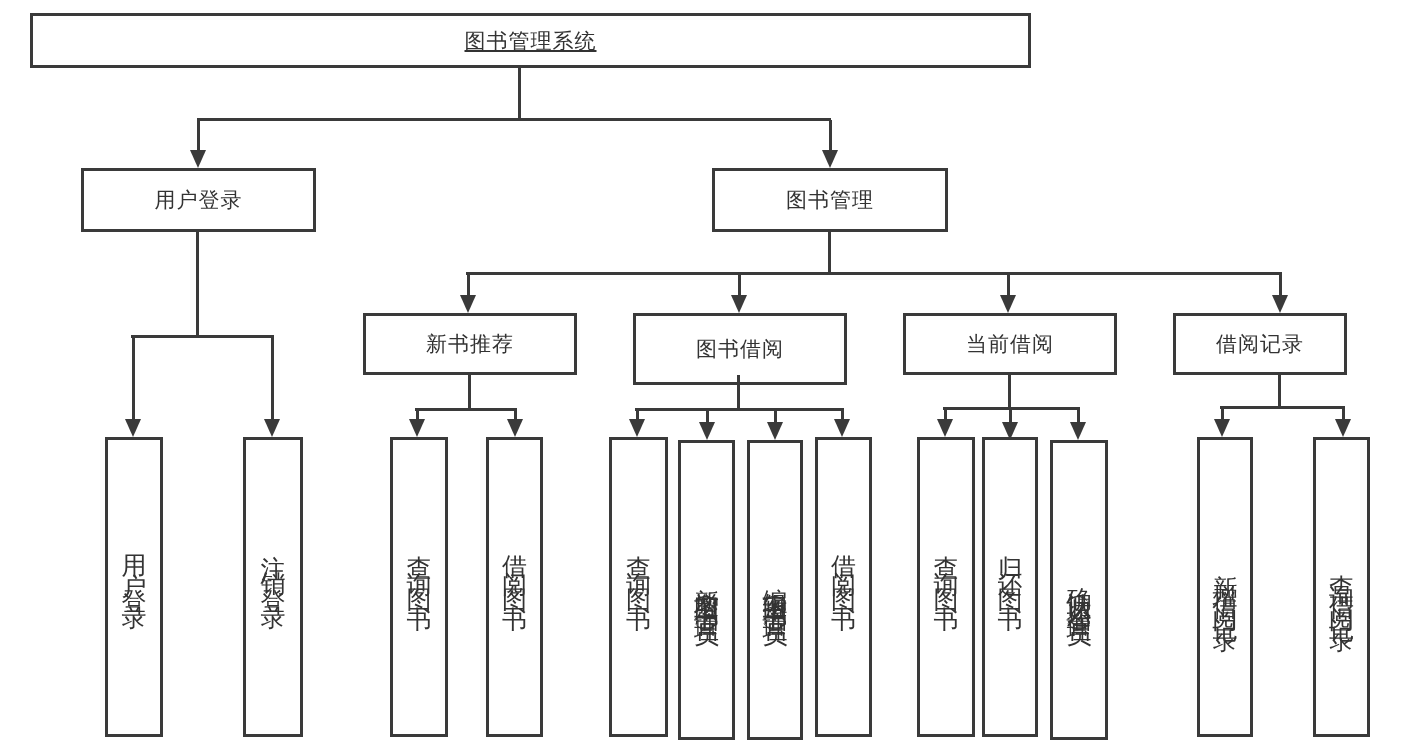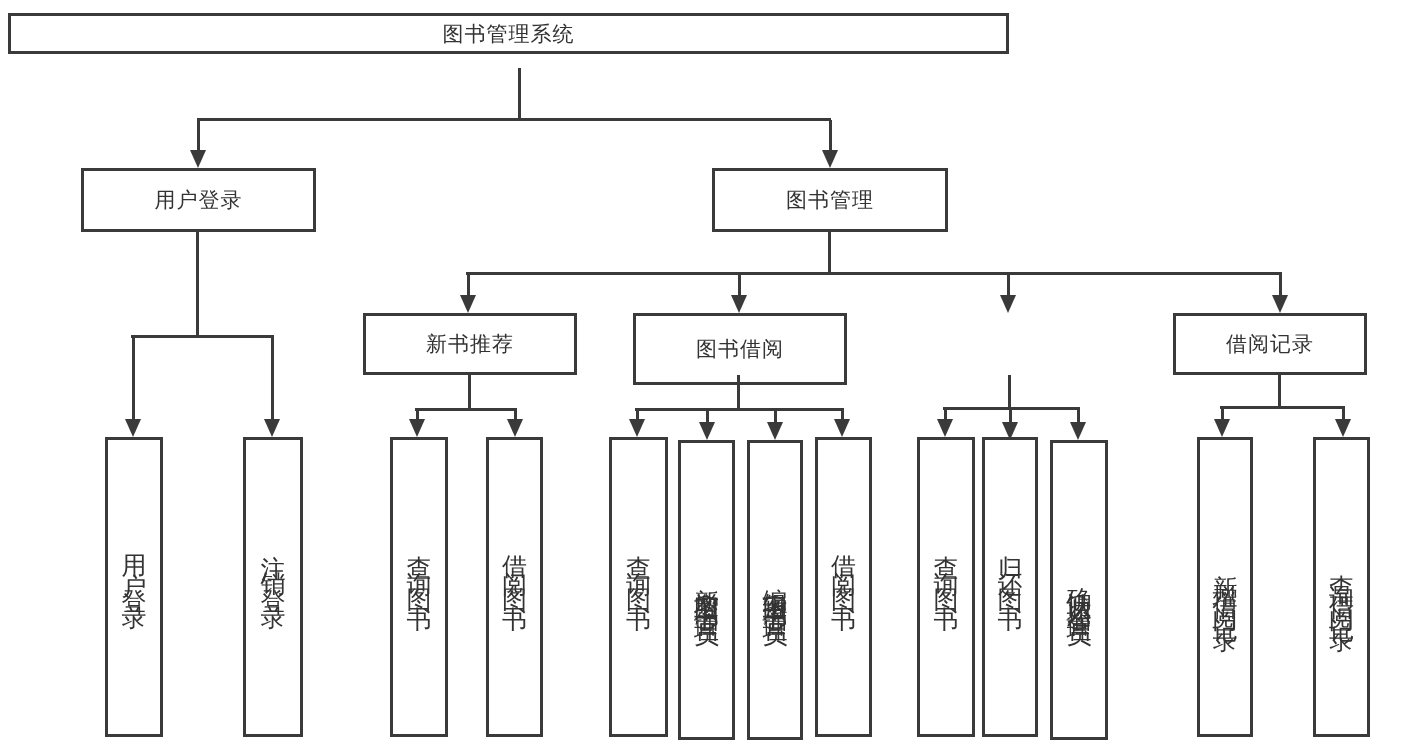--- a/index.html
+++ b/index.html
@@ -66,21 +66,21 @@
     letter-spacing:0.5px;
     white-space:nowrap;
     z-index:5;
   }
 </style>
 </head>
 <body>
 
 <div class="canvas">
 
-  <div class="node" style="left:8px;top:13px;width:1001px;height:41px;">
+  <div class="node" style="left:30px;top:13px;width:1001px;height:55px;text-decoration:underline;">
     <span class="hlabel">图书管理系统</span>
   </div>
 
   <div class="vline" style="left:518px;top:68px;height:52px;"></div>
   <div class="hline" style="left:197px;top:118px;width:634px;"></div>
   <div class="arr" style="left:190px;top:120px;height:48px;"></div>
   <div class="arr" style="left:822px;top:120px;height:48px;"></div>
 
   <div class="node" style="left:81px;top:168px;width:235px;height:64px;">
     <span class="hlabel">用户登录</span>
@@ -100,21 +100,24 @@
   <div class="arr" style="left:731px;top:274px;height:39px;"></div>
   <div class="arr" style="left:1000px;top:274px;height:39px;"></div>
   <div class="arr" style="left:1272px;top:274px;height:39px;"></div>
 
   <div class="node" style="left:363px;top:313px;width:214px;height:62px;justify-content:center;">
     <span class="hlabel">新书推荐</span>
   </div>
   <div class="node" style="left:633px;top:313px;width:214px;height:72px;">
     <span class="hlabel">图书借阅</span>
   </div>
-  <div class="node" style="left:1173px;top:313px;width:194px;height:62px;">
+  <div class="node" style="left:903px;top:313px;width:214px;height:62px;">
+    <span class="hlabel">当前借阅</span>
+  </div>
+  <div class="node" style="left:1173px;top:313px;width:174px;height:62px;">
     <span class="hlabel">借阅记录</span>
   </div>
 
   <div class="vline" style="left:468px;top:375px;height:35px;"></div>
   <div class="hline" style="left:415px;top:408px;width:102px;"></div>
   <div class="arr" style="left:409px;top:410px;height:27px;"></div>
   <div class="arr" style="left:507px;top:410px;height:27px;"></div>
 
   <div class="vline" style="left:737px;top:375px;height:35px;"></div>
   <div class="hline" style="left:635px;top:408px;width:209px;"></div>

